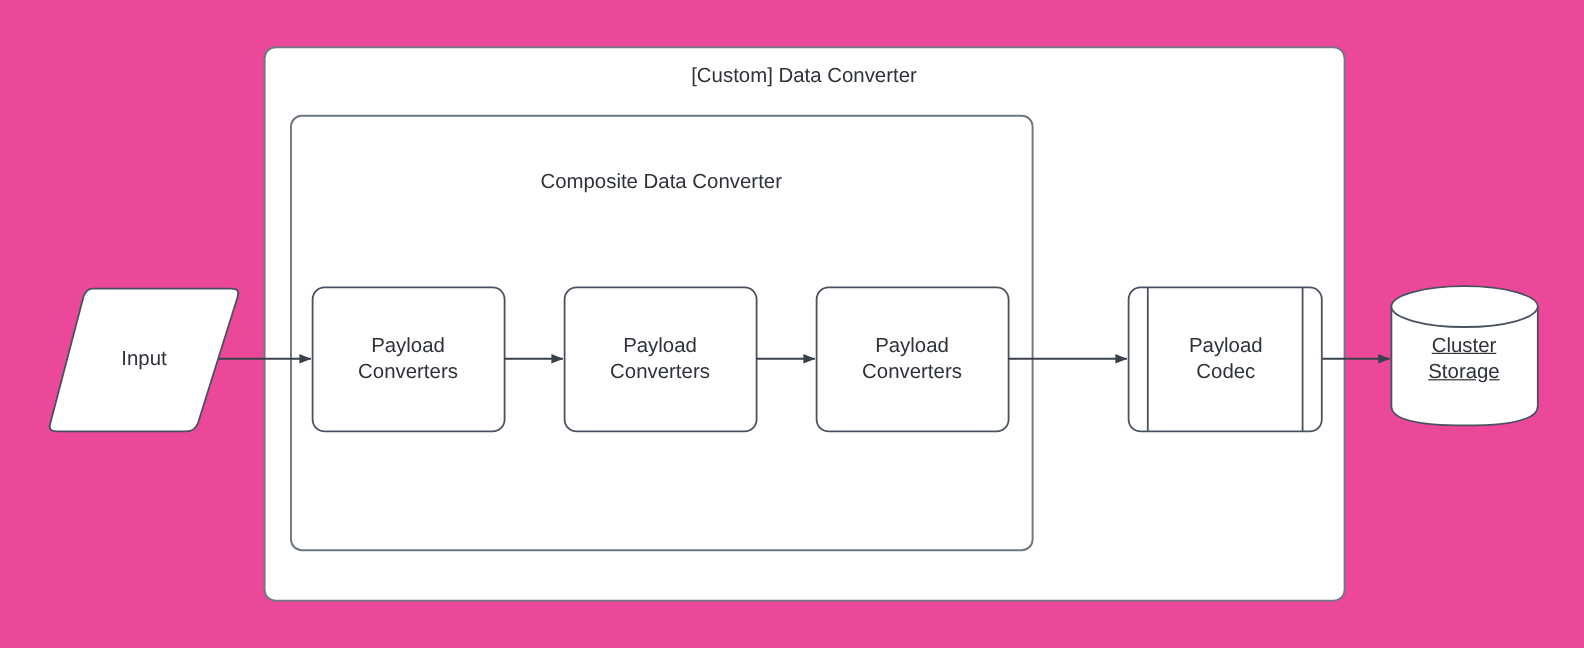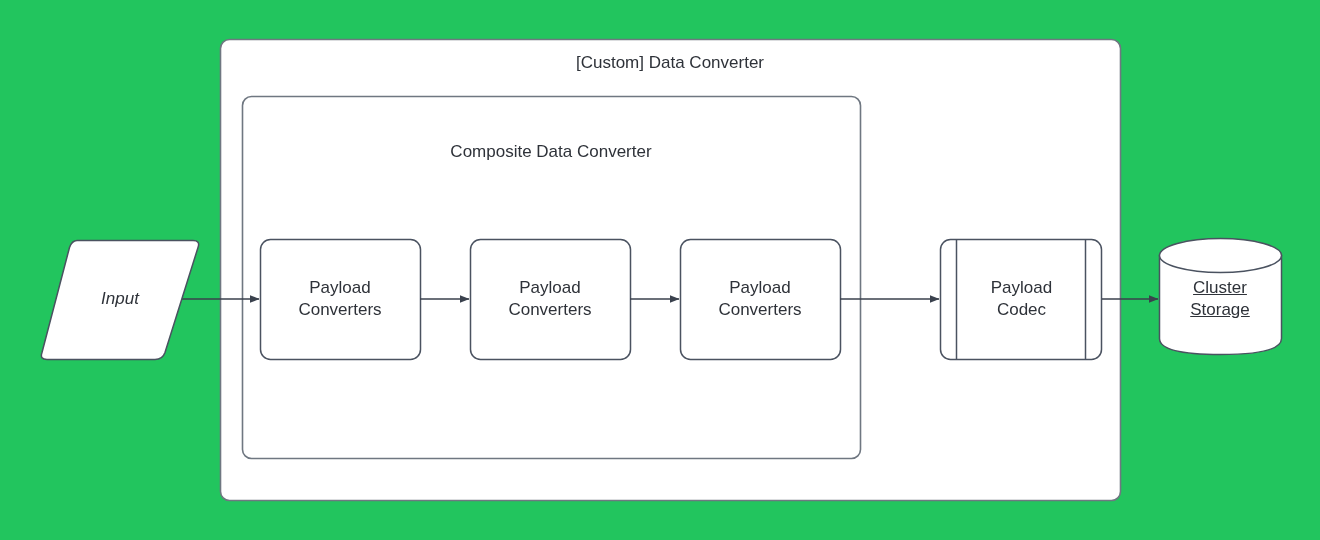--- a/index.html
+++ b/index.html
@@ -7,21 +7,21 @@
     padding: 0;
     background: #ffffff;
   }
   body {
     font-family: "Liberation Sans", sans-serif;
   }
   #canvas {
     position: relative;
     width: 1320px;
     height: 540px;
-    background: #22c55e;
+    background: #ec4899;
     overflow: hidden;
   }
   #canvas svg {
     position: absolute;
     left: 0;
     top: 0;
   }
   .lbl {
     position: absolute;
     color: #2E3239;
@@ -79,21 +79,21 @@
     <g>
       <path d="M 1159.5,255.5 L 1159.5,338.5 Q 1159.5,354.5 1220.5,354.5 Q 1281.5,354.5 1281.5,338.5 L 1281.5,255.5 Z" fill="#ffffff" stroke="#4A5260" stroke-width="1.5"></path>
       <ellipse cx="1220.5" cy="255.5" rx="61" ry="17" fill="#ffffff" stroke="#4A5260" stroke-width="1.5"></ellipse>
     </g>
   </svg>
 
   <div class="lbl lbl-container-title" style="left:220px; top:52px; width:900px;">[Custom] Data Converter</div>
 
   <div class="lbl lbl-container-title" style="left:242px; top:141px; width:618px;text-align:center;">Composite Data Converter</div>
 
-  <div class="lbl" style="left:40px; top:288px; width:160px;font-style:italic;">Input</div>
+  <div class="lbl" style="left:40px; top:288px; width:160px;">Input</div>
 
   <div class="lbl" style="left:260px; top:277px; width:160px;">Payload
 Converters</div>
 
   <div class="lbl" style="left:470px; top:277px; width:160px;">Payload
 Converters</div>
 
   <div class="lbl" style="left:680px; top:277px; width:160px;">Payload
 Converters</div>
 

